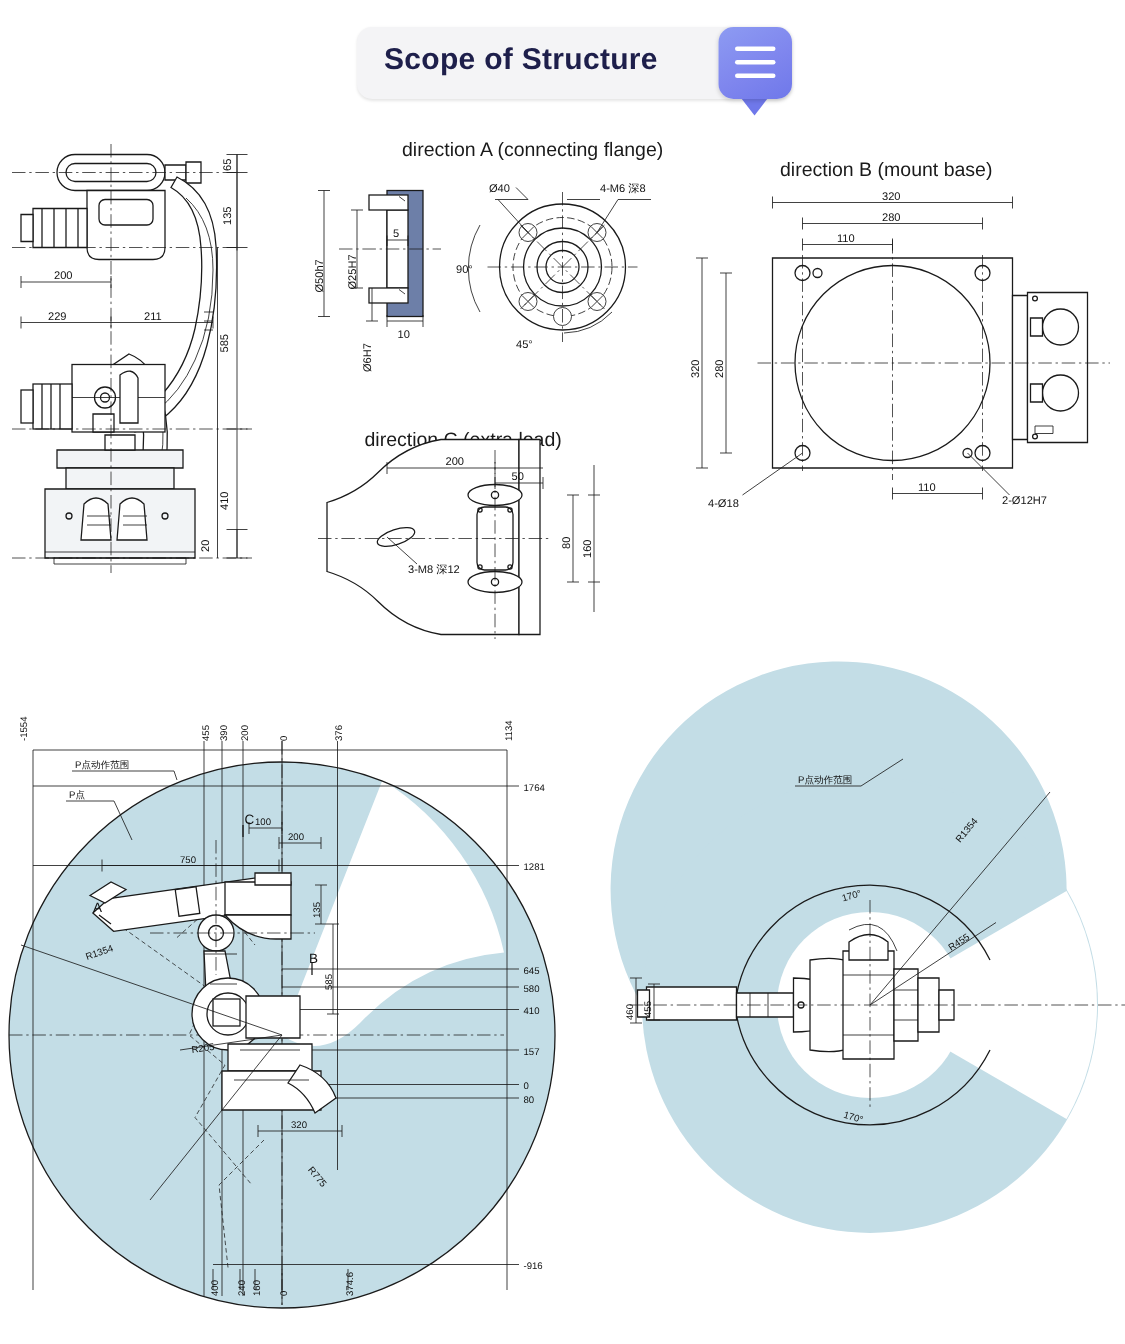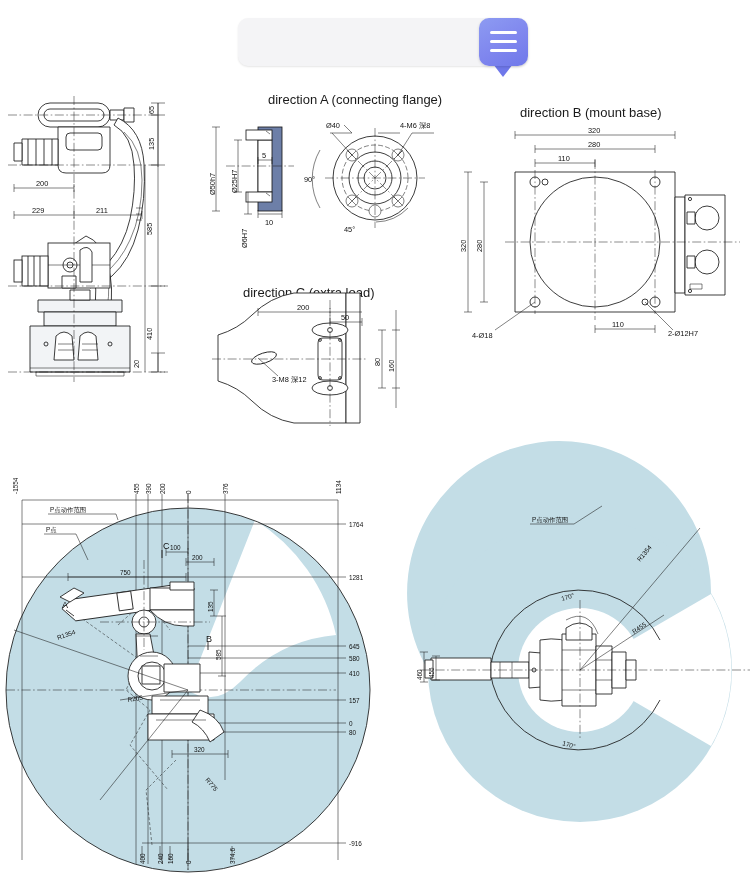--- a/index.html
+++ b/index.html
@@ -38,20 +38,21 @@
   .cap{font-family:"Liberation Sans",sans-serif;font-size:13px;fill:#1a1a1a}
   .dim{font-family:"Liberation Sans",sans-serif;font-size:7.4px;fill:#111}
   .dims{font-family:"Liberation Sans",sans-serif;font-size:6.4px;fill:#111}
   .lbl{font-family:"Liberation Sans",sans-serif;font-size:9px;fill:#111}
 </style>
 </head>
 <body>
 
 <div class="header-wrap">
   <div class="header-pill"></div>
+  <div class="header-title">Scope of Structure</div>
   <div class="menu-tail"></div>
   <div class="menu-btn">
     <i class="l1"></i>
       <i class="l2"></i>
       <i class="l3"></i>
   </div>
 </div>
 
 <svg class="sheet" viewBox="0 0 750 896">
 

